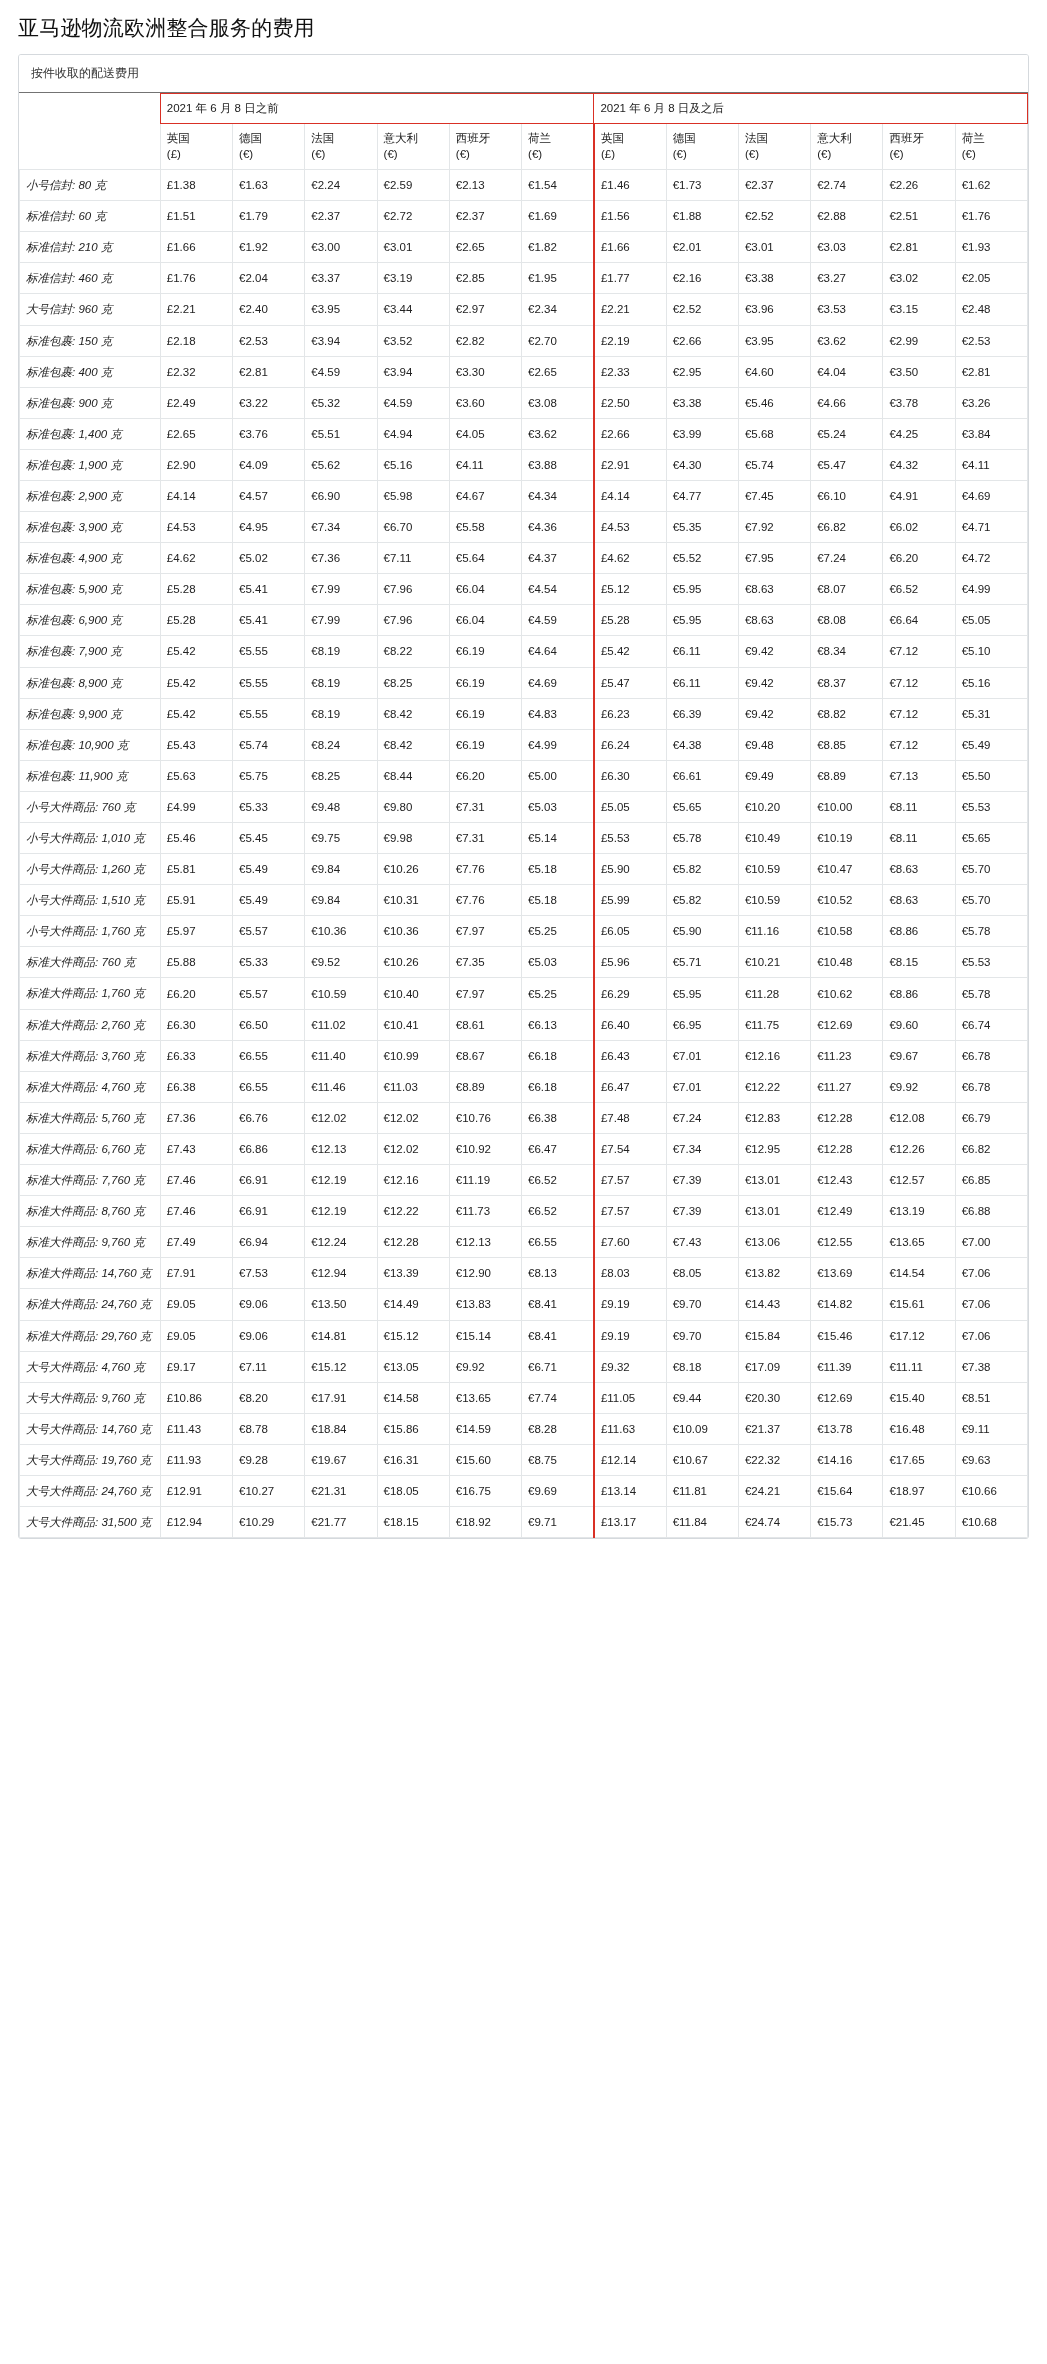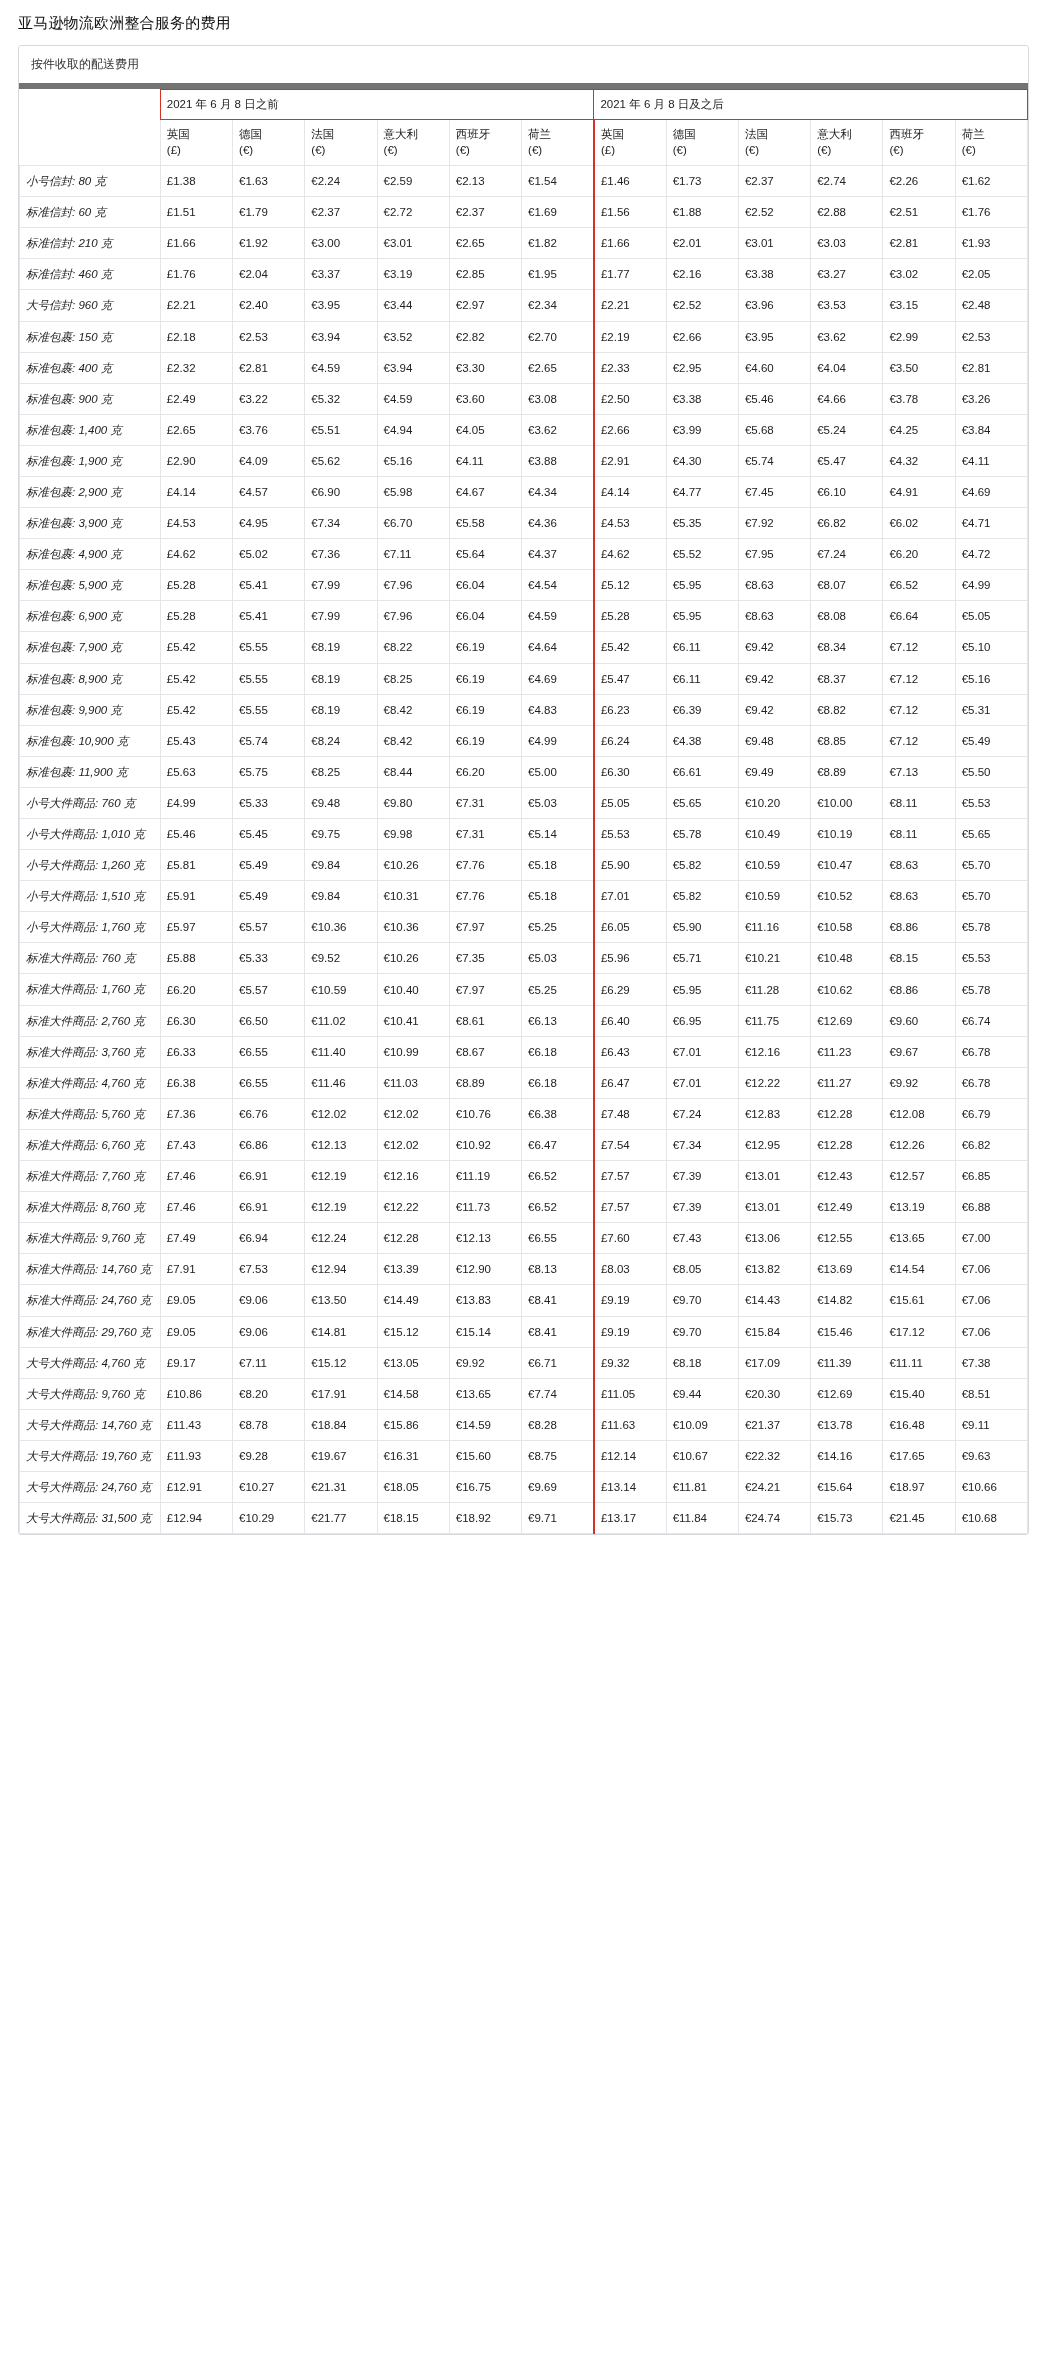--- a/index.html
+++ b/index.html
@@ -11,37 +11,37 @@
     font-family: "Liberation Sans", sans-serif;
     color: #222222;
     width: 1047px;
   }
   .page {
     width: 1047px;
     box-sizing: border-box;
     padding: 0;
   }
   .page-title {
-    font-size: 15px;
+    font-size: 21px;
     font-weight: normal;
     color: #111111;
     padding: 14px 18px 12px 18px;
     letter-spacing: 0.2px;
   }
   .table-wrap {
     margin: 0 18px 18px 18px;
     border: 1px solid #d5d9dd;
     border-radius: 3px;
     overflow: hidden;
   }
   .caption {
     font-size: 12px;
     color: #333333;
     padding: 10px 12px;
-    border-bottom: 6px solid #737373;
+    border-bottom: 1px solid #737373;
     background: #ffffff;
   }
   table.fees {
     border-collapse: collapse;
     width: 100%;
     table-layout: fixed;
   }
   table.fees td, table.fees th {
     border: 1px solid #e3e6e8;
     font-size: 11.5px;
@@ -485,21 +485,21 @@
             <td class="num">€5.70</td>
           </tr>
           <tr>
             <td class="rowlabel">小号大件商品:  1,510 克</td>
             <td class="num">£5.91</td>
             <td class="num">€5.49</td>
             <td class="num">€9.84</td>
             <td class="num">€10.31</td>
             <td class="num">€7.76</td>
             <td class="num">€5.18</td>
-            <td class="num sep-left">£7.01</td>
+            <td class="num sep-left">£5.99</td>
             <td class="num">€5.82</td>
             <td class="num">€10.59</td>
             <td class="num">€10.52</td>
             <td class="num">€8.63</td>
             <td class="num">€5.70</td>
           </tr>
           <tr>
             <td class="rowlabel">小号大件商品: 1,760 克</td>
             <td class="num">£5.97</td>
             <td class="num">€5.57</td>

